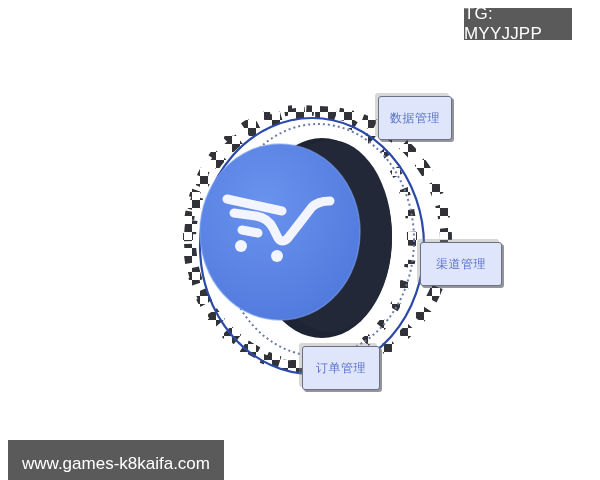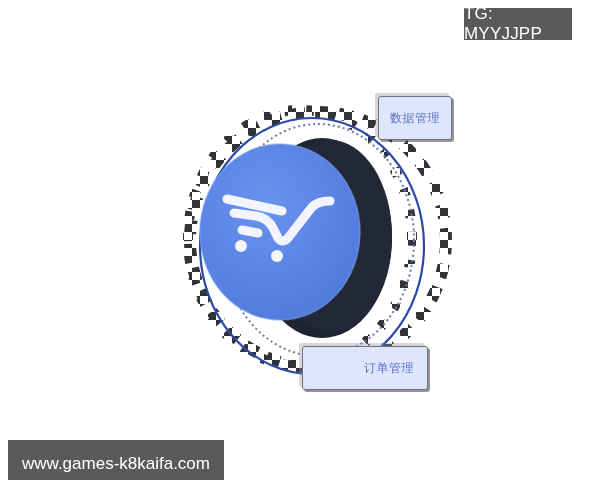--- a/index.html
+++ b/index.html
@@ -27,21 +27,21 @@
   .bubble .bg {
     position: absolute; inset: 0;
     background: #dfe6fb; border: 1px solid #6b7286; border-radius: 3px;
     box-shadow: 2px 2px 0 rgba(60,60,70,0.55), -3px -3px 0 rgba(140,140,140,0.35);
   }
   .bubble span { position: relative; }
   .b-data { left: 132px; top: 92px; width: 78px; }
   .b-logi { left: 378px; top: 96px; width: 74px; }
   .b-chan { left: 420px; top: 242px; width: 82px; }
   .b-prod { left: 92px; top: 272px; width: 82px; }
-  .b-order { left: 302px; top: 346px; width: 78px; padding-left: 48px; }
+  .b-order { left: 302px; top: 346px; width: 78px; }
 </style>
 </head>
 <body>
 
 <div class="stage">
   <svg width="600" height="480" viewBox="0 0 600 480">
     <defs>
       <pattern id="checker" width="16" height="16" patternUnits="userSpaceOnUse">
         <rect width="16" height="16" fill="#1b1d24"></rect>
         <rect width="8" height="8" fill="#ffffff"></rect>
@@ -74,20 +74,24 @@
       <line x1="242" y1="230" x2="258" y2="233"></line>
     </g>
     <circle cx="241" cy="246" r="6" fill="#f2f5ff"></circle>
     <circle cx="277" cy="256" r="6" fill="#f2f5ff"></circle>
   </svg>
 
   <div class="bubble b-logi">
     <div class="bg"></div>
     <span>数据管理</span>
   </div>
+  <div class="bubble b-chan">
+    <div class="bg"></div>
+    <span>渠道管理</span>
+  </div>
   <div class="bubble b-order">
     <div class="bg"></div>
     <span>订单管理</span>
   </div>
 </div>
 
 <div class="wm wm-tg">TG: MYYJJPP</div>
 <div class="wm wm-url">www.games-k8kaifa.com</div>
 
 </body></html>

